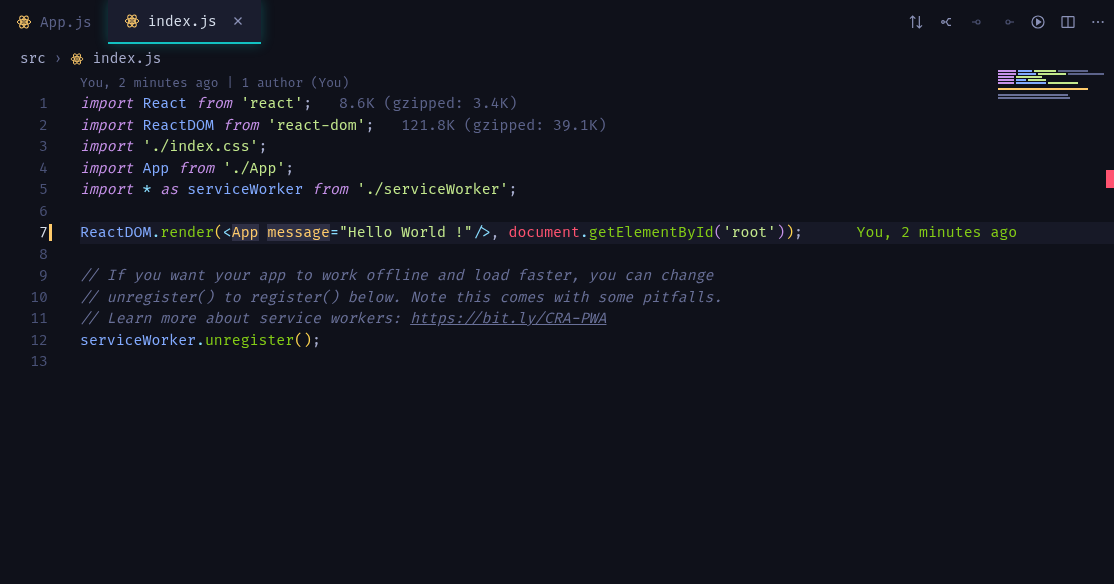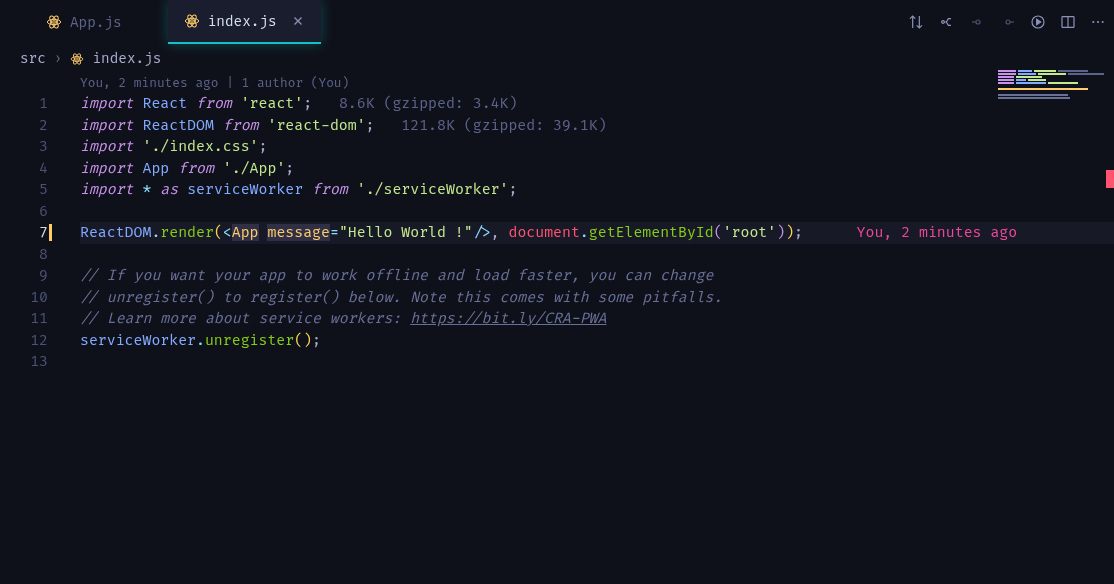--- a/index.html
+++ b/index.html
@@ -25,21 +25,20 @@
   display: flex;
   height: 44px;
 }
 .tab {
   display: flex;
   align-items: center;
   padding: 0 16px;
   gap: 8px;
   color: #5c638a;
   cursor: pointer;
-  margin-left: 30px;
 }
 .tab.active {
   background: #1a1d2e;
   color: #d6deeb;
   border-bottom: 2px solid #13c2c2;
   box-shadow: 0 0 12px rgba(19,194,194,0.3);
 }
 .tab .tab-icon { color: #ffcb6b; }
 .tab.active .tab-icon { color: #ffcb6b; }
 .tab-close { color: #8b92b8; margin-left: 6px; }
@@ -110,21 +109,21 @@
 .comment { color: #697098; font-style: italic; }
 .link { text-decoration: underline; font-style: italic; color: #697098; }
 .attr { color: #ffcb6b; background: rgba(120,120,160,0.25); }
 .eq { color: #89ddff; }
 .strlit { color: #c3e88d; }
 .fn { color: #84cc16; text-align: right; }
 .dot { color: #89ddff; }
 .doc { color: #ff5370; }
 .paren { color: #ffd54f; }
 .paren2 { color: #c792ea; }
-.blame { color: #ec4899; margin-top: 20px; }
+.blame { color: #84cc16; margin-top: 20px; }
 .minimap {
   position: absolute;
   top: 70px;
   right: 6px;
   width: 110px;
   height: 30px;
 }
 .minimap .mline {
   height: 2px;
   margin-bottom: 1px;

